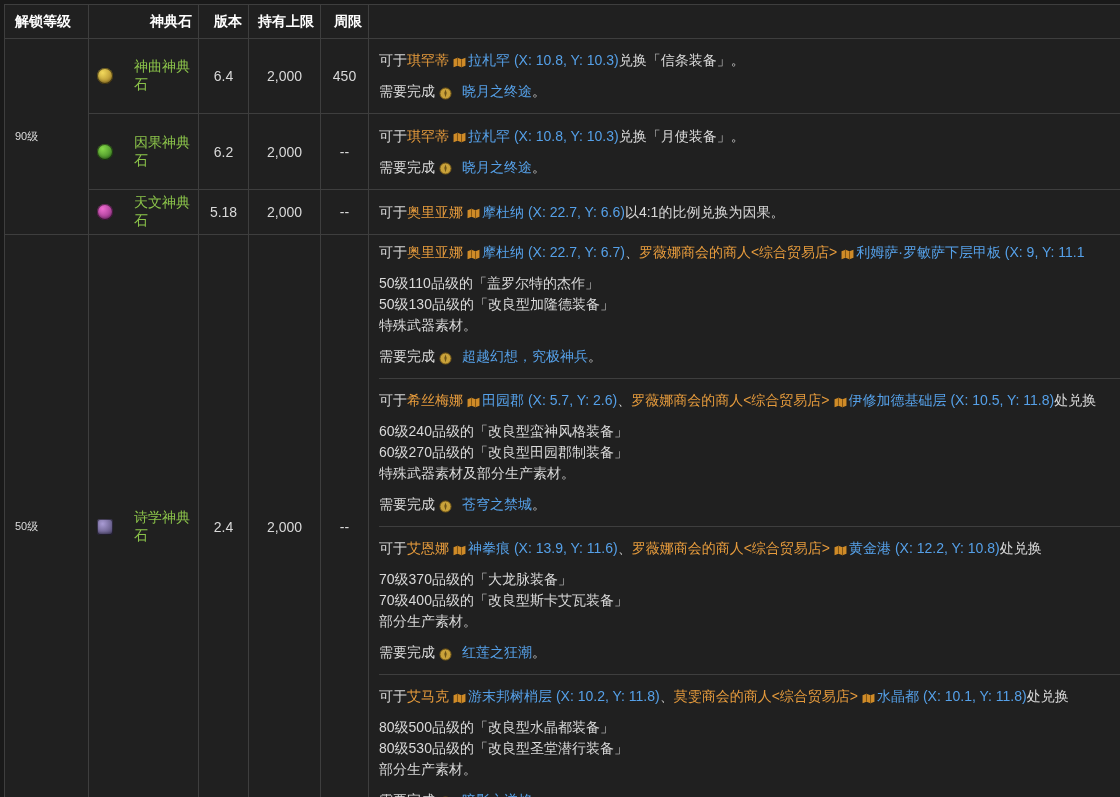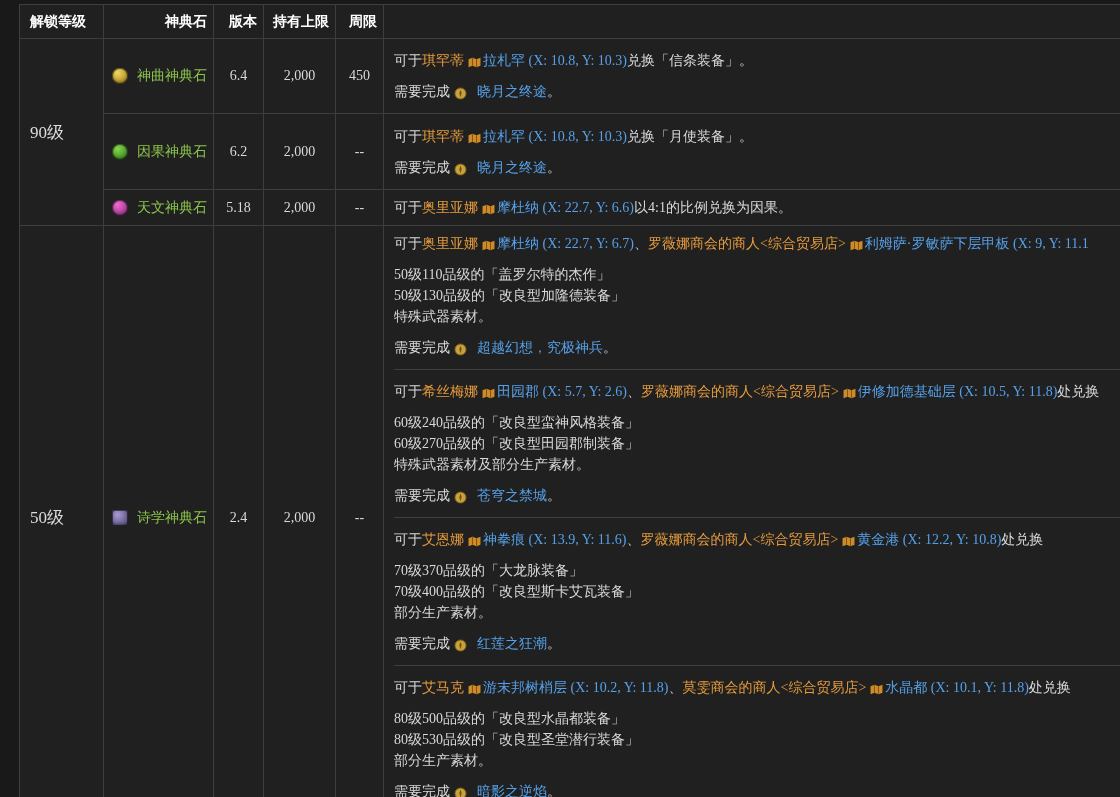--- a/index.html
+++ b/index.html
@@ -1,28 +1,28 @@
 <!DOCTYPE html>
 <html style="--page: #191919; --bg: #202020; --border: #3e3e3e; --text: #d9d9d9; --item: #8bc34a; --npc: #e69b3c; --blue: #55a0e8;"><head>
 <meta charset="utf-8">
 <style>
   :root{
     --page:#191919; --bg:#202020; --border:#3e3e3e; --text:#d9d9d9;
     --item:#8bc34a; --npc:#e69b3c; --blue:#55a0e8;
   }
   html,body{margin:0;padding:0;}
   body{background:var(--page);font-family:"Liberation Sans","DejaVu Sans",sans-serif;}
-  .viewport{width:1120px;height:797px;overflow:hidden;background:var(--page);padding:4px 0 0 19px;box-sizing:border-box;font-family:Liberation Serif, serif;}
+  .viewport{width:1120px;height:797px;overflow:hidden;background:var(--page);padding:4px 0 0 4px;box-sizing:border-box;}
   table.tome{border-collapse:collapse;table-layout:fixed;width:1400px;background:var(--bg);color:var(--text);font-size:14px;}
   .tome th,.tome td{border:1px solid var(--border);vertical-align:middle;}
   .tome th{color:#ffffff;font-weight:bold;text-align:right;height:27px;padding:3px 6px;font-size:14px;}
   .tome th.left{text-align:left;padding-left:10px;}
-  td.level{padding-left:10px;font-size:17px;color:#dcdcdc;}
+  td.level{padding-left:10px;font-size:11px;color:#dcdcdc;}
   td.stone{padding:4px 6px 4px 8px;}
-  .stone-wrap{display:flex;align-items:center;gap:9px;}
+  .stone-wrap{display:flex;align-items:center;gap:21px;}
   .stone-icon{width:16px;height:16px;flex:none;box-shadow:inset 0 0 0 1px rgba(0,0,0,.5), inset 0 -2px 3px rgba(0,0,0,.35);}
   .circle{border-radius:50%;}
   .book{border-radius:3px;}
   td.num{text-align:center;padding:3px 4px;}
   td.desc{padding:7px 10px;line-height:21px;}
   .line{white-space:nowrap;}
   .para + .para{margin-top:10px;}
   .sec-hr{border:none;border-top:1px solid var(--border);margin:11px 0;height:0;}
   a{text-decoration:none;cursor:pointer;}
   a.item{color:var(--item);}

